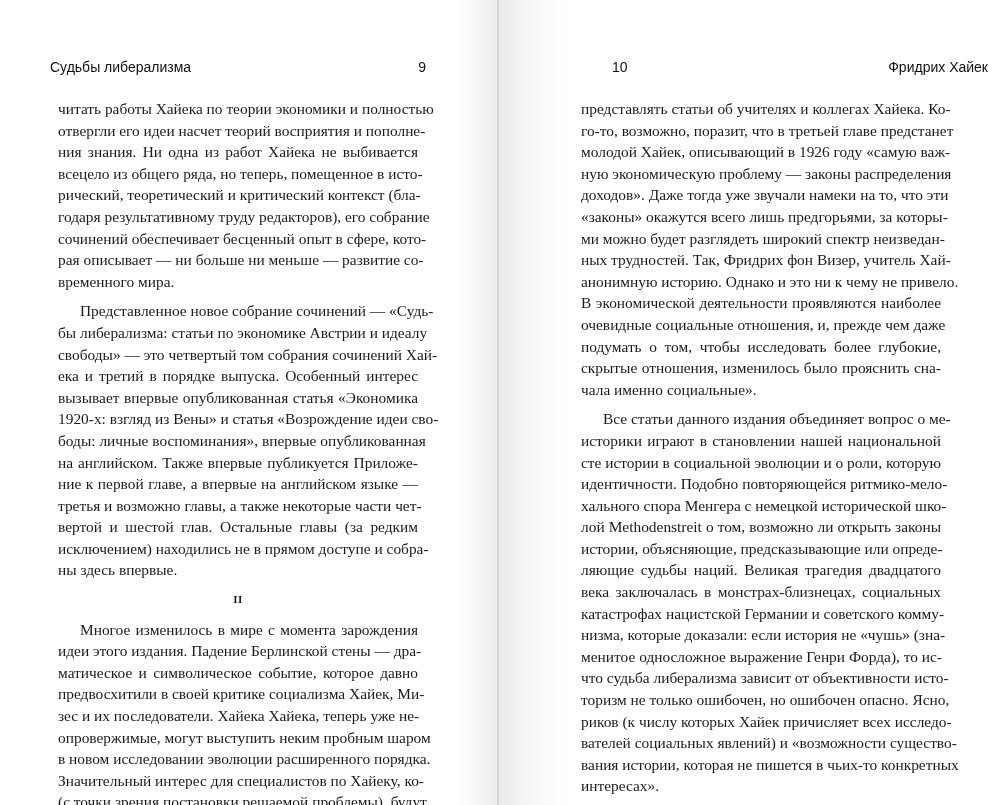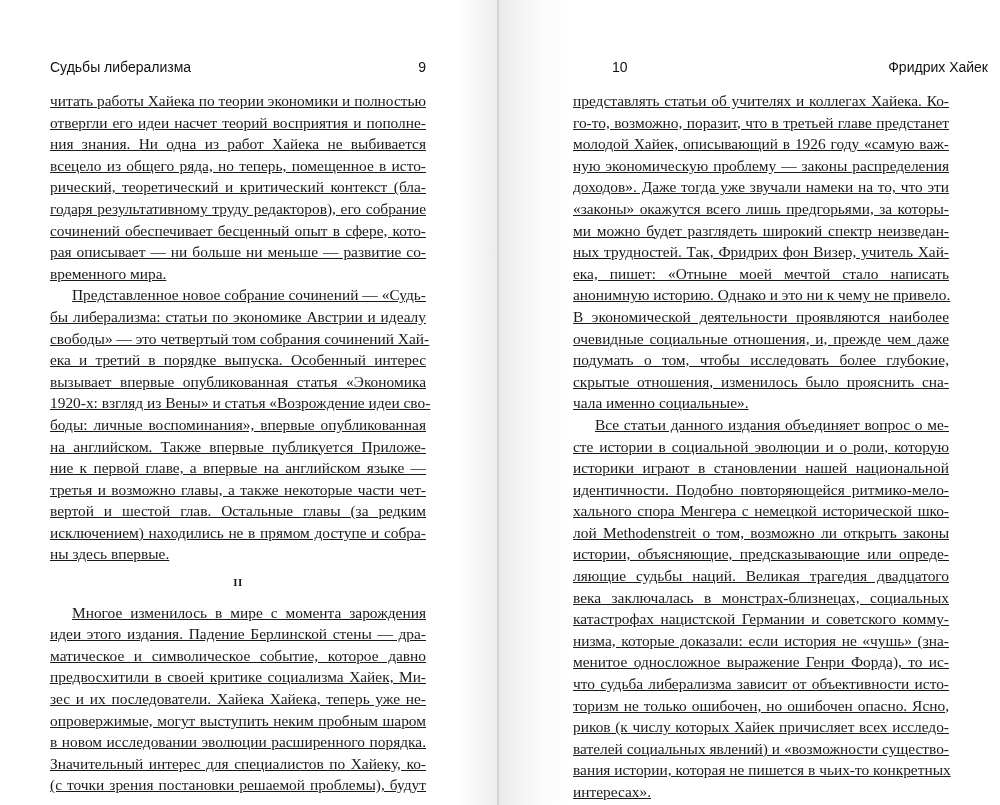--- a/index.html
+++ b/index.html
@@ -62,24 +62,23 @@
       font-size: 15.4px;
       line-height: 21.6px;
       color: #1a1a1a;
       text-align: justify;
       hyphens: manual;
     }
     .page-left .body-text { left: 50px; }
     .page-right .body-text { left: 74px; }
 
     .body-text p {
-      margin: 0;
+      margin: 8px;
       text-align: justify;
       text-align-last: justify;
-      text-decoration: underline;
     }
     .body-text p .line {
       display: block;
       text-align: justify;
       text-align-last: justify;
       white-space: nowrap;
     }
     .body-text p .line.last {
       text-align-last: left;
     }
@@ -161,32 +160,31 @@
     <div class="body-text">
       <p>
         <span class="line">представлять статьи об учителях и коллегах Хайека. Ко-</span>
         <span class="line">го-то, возможно, поразит, что в третьей главе предстанет</span>
         <span class="line">молодой Хайек, описывающий в 1926 году «самую важ-</span>
         <span class="line">ную экономическую проблему — законы распределения</span>
         <span class="line">доходов». Даже тогда уже звучали намеки на то, что эти</span>
         <span class="line">«законы» окажутся всего лишь предгорьями, за которы-</span>
         <span class="line">ми можно будет разглядеть широкий спектр неизведан-</span>
         <span class="line">ных трудностей. Так, Фридрих фон Визер, учитель Хай-</span>
-        <span class="line">ека, пишет: «Отныне моей мечтой стало написать</span>
         <span class="line">анонимную историю. Однако и это ни к чему не привело.</span>
         <span class="line">В экономической деятельности проявляются наиболее</span>
         <span class="line">очевидные социальные отношения, и, прежде чем даже</span>
         <span class="line">подумать о том, чтобы исследовать более глубокие,</span>
         <span class="line">скрытые отношения, изменилось было прояснить сна-</span>
         <span class="line last">чала именно социальные».</span>
       </p>
       <p>
         <span class="line first-indent">Все статьи данного издания объединяет вопрос о ме-</span>
+        <span class="line">историки играют в становлении нашей национальной</span>
         <span class="line">сте истории в социальной эволюции и о роли, которую</span>
-        <span class="line">историки играют в становлении нашей национальной</span>
         <span class="line">идентичности. Подобно повторяющейся ритмико-мело-</span>
         <span class="line">хального спора Менгера с немецкой исторической шко-</span>
         <span class="line">лой Methodenstreit о том, возможно ли открыть законы</span>
         <span class="line">истории, объясняющие, предсказывающие или опреде-</span>
         <span class="line">ляющие судьбы наций. Великая трагедия двадцатого</span>
         <span class="line">века заключалась в монстрах-близнецах, социальных</span>
         <span class="line">катастрофах нацистской Германии и советского комму-</span>
         <span class="line">низма, которые доказали: если история не «чушь» (зна-</span>
         <span class="line">менитое односложное выражение Генри Форда), то ис-</span>
         <span class="line">что судьба либерализма зависит от объективности исто-</span>

